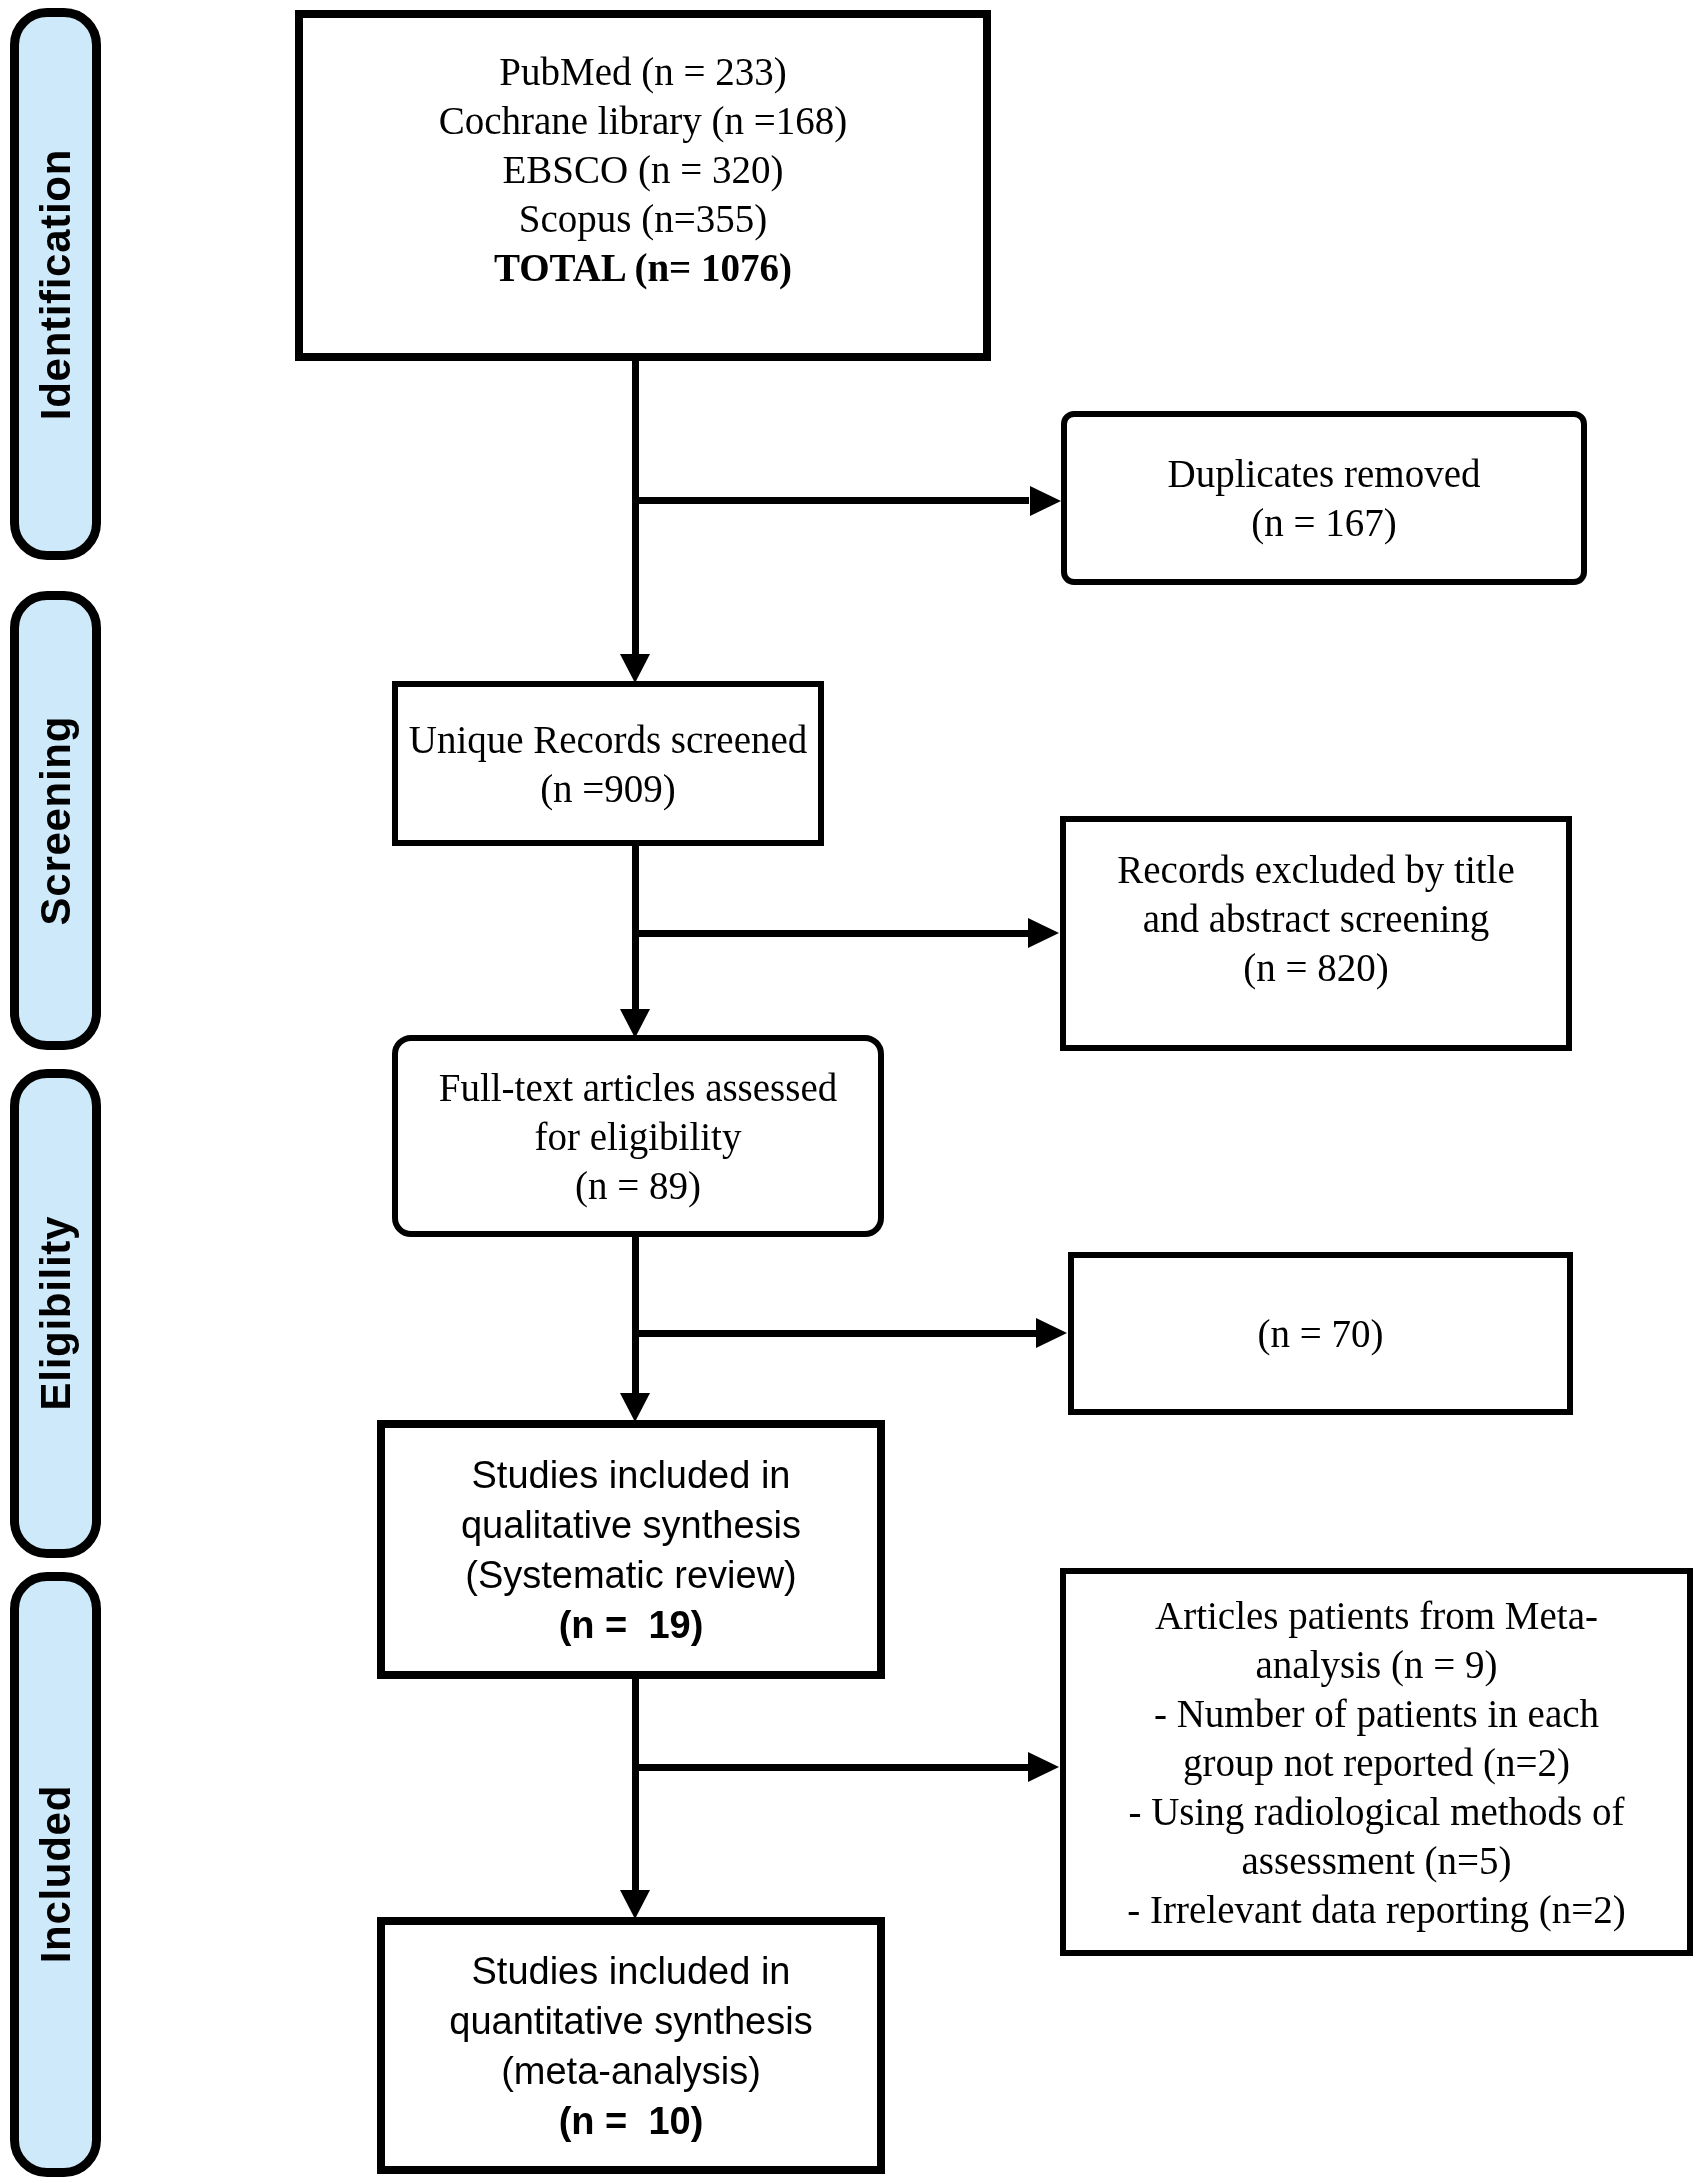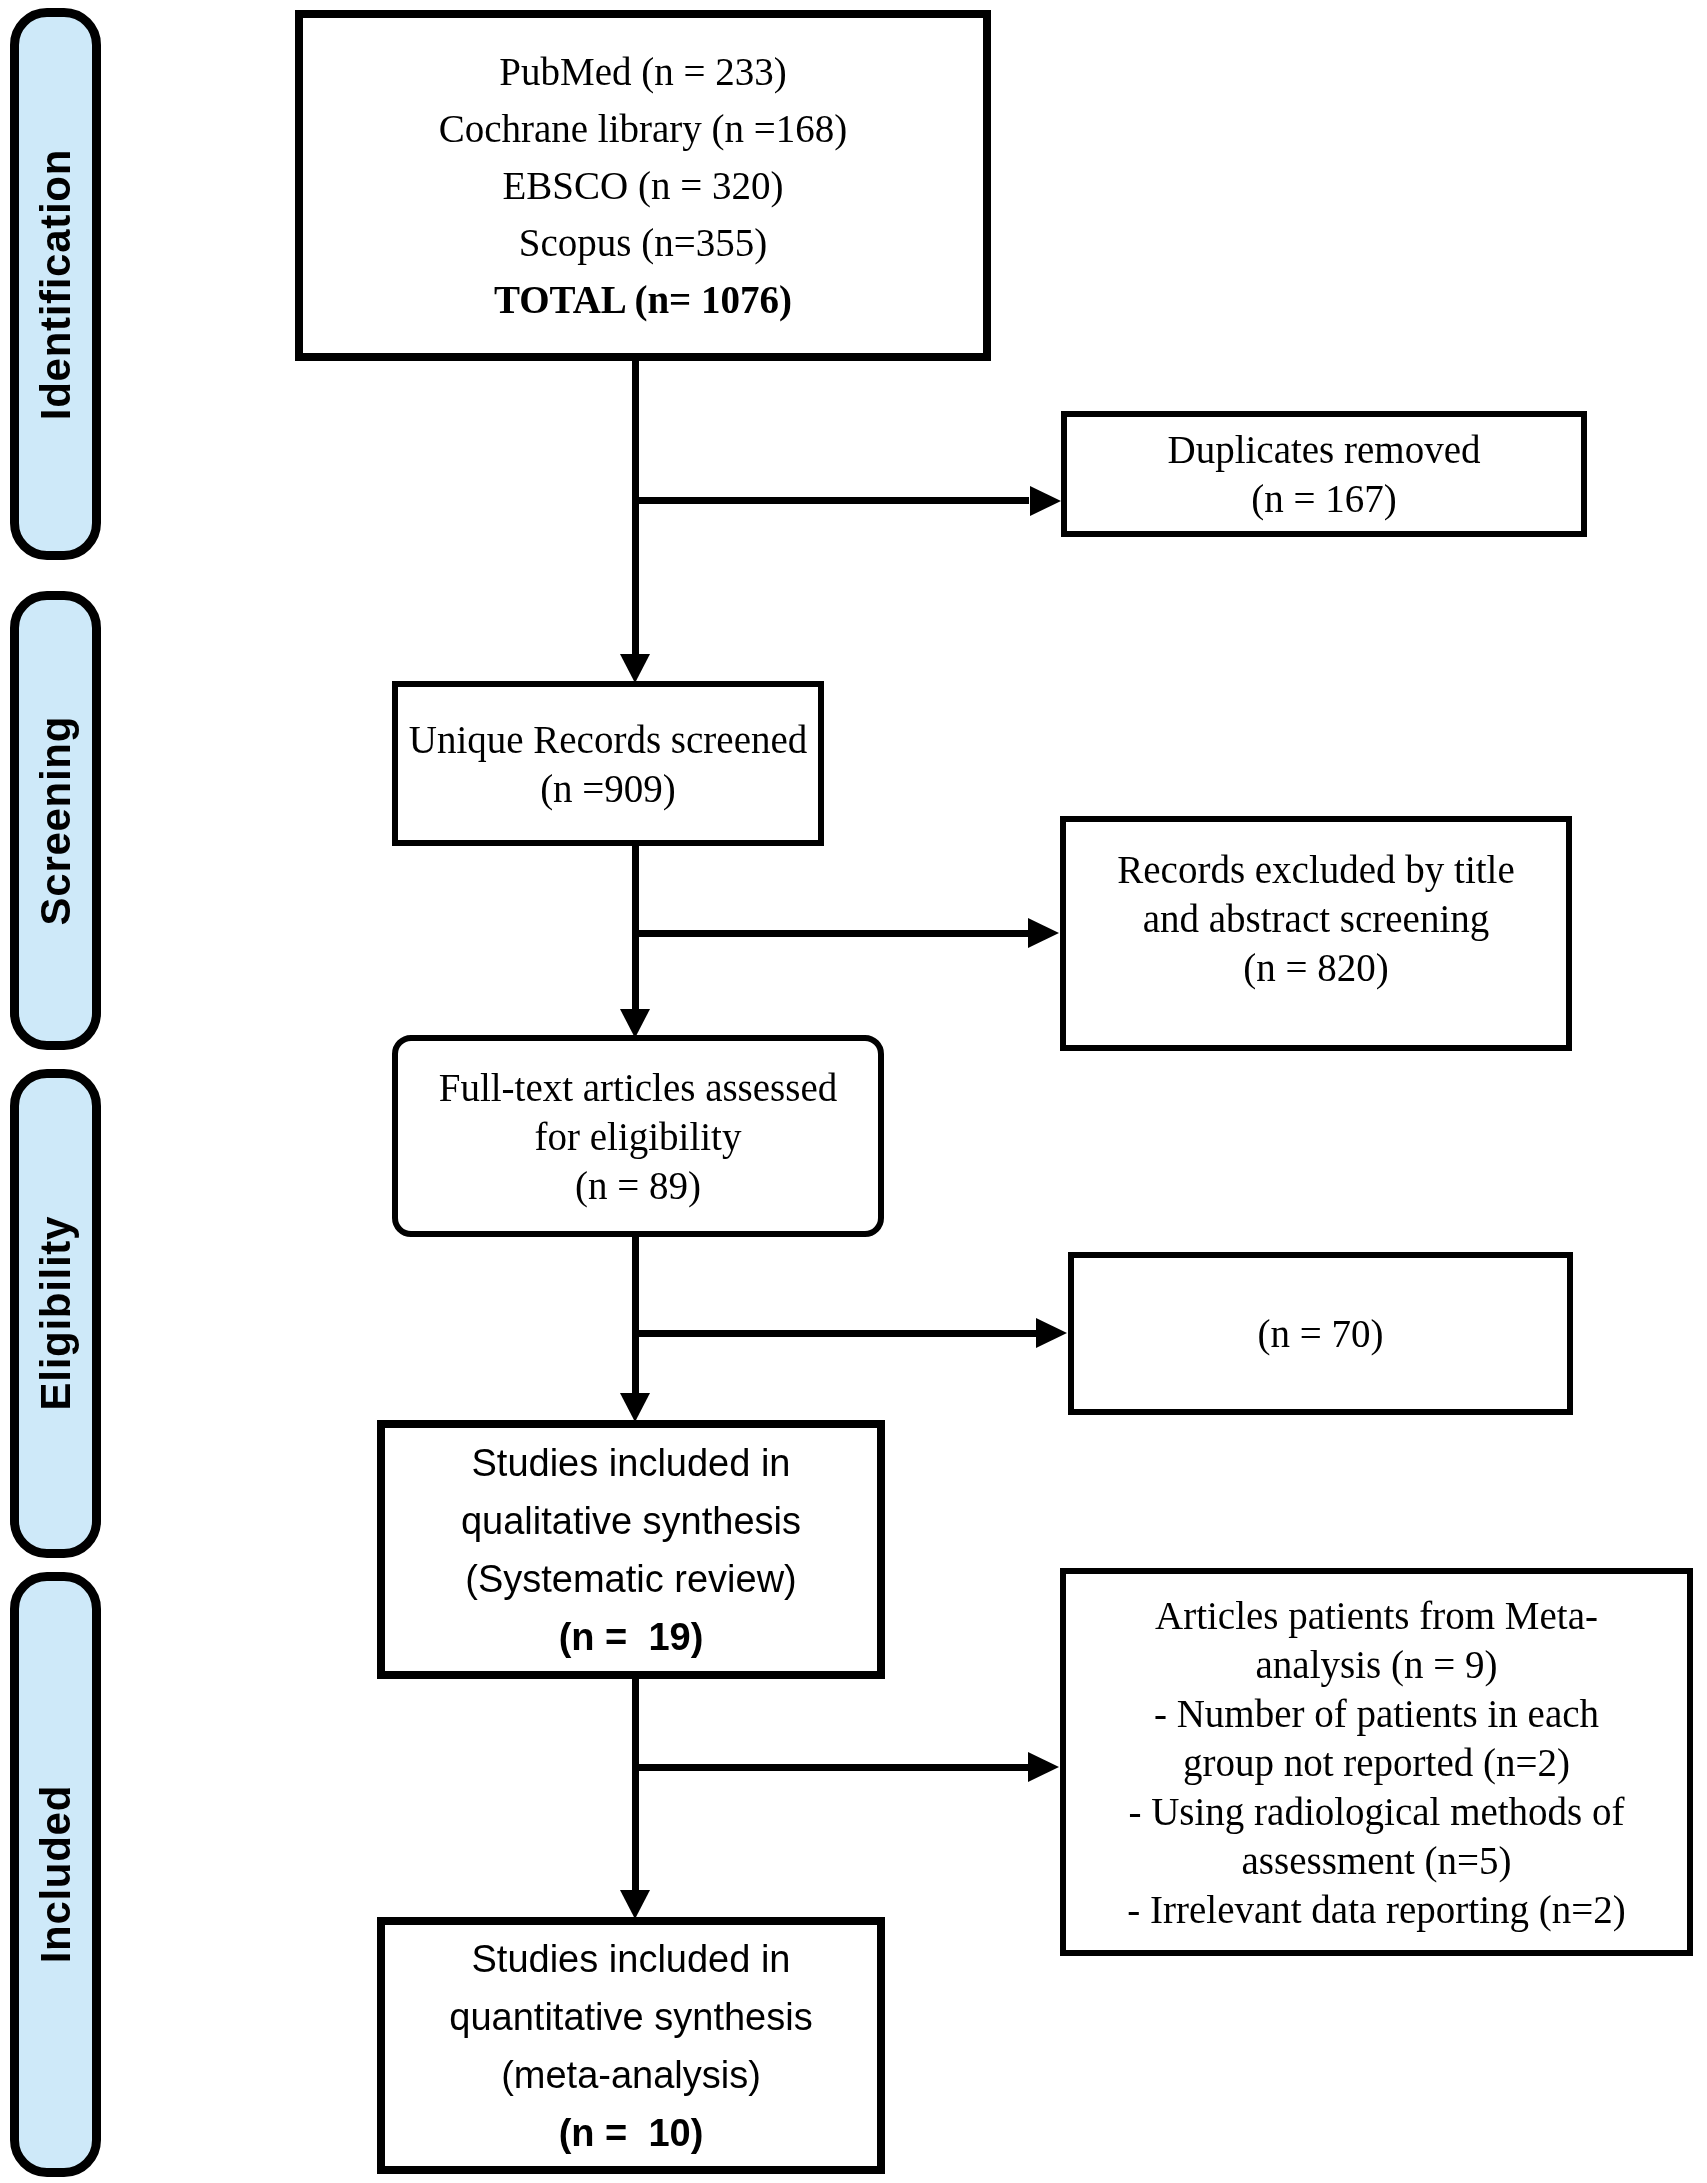--- a/index.html
+++ b/index.html
@@ -39,21 +39,21 @@
     position: absolute;
     background: #ffffff;
     border: 6.8px solid #000000;
     box-sizing: border-box;
     display: flex;
     flex-direction: column;
     align-items: center;
     justify-content: center;
     text-align: center;
   }
-  .fbox.thick { border-width: 8.2px; gap: 8px; }
+  .fbox.thick { border-width: 8.2px; }
   .fbox.top-align { justify-content: flex-start; }
   .serif-text { font-family: "Liberation Serif", serif; font-size: 39px; line-height: 49px; }
   .sans-text  { font-family: "Liberation Sans", sans-serif; font-size: 38px; line-height: 50px; }
   .nline { white-space: pre; }
   .bold { font-weight: 700; }
   
   .vline, .hline { position: absolute; background: #000000; }
   .vline { width: 6.8px; }
   .hline { height: 6.8px; }
   .arrow-down {
@@ -88,21 +88,21 @@
   </div>
 
   <div class="fbox thick serif-text top-align" style="left:295px;top:10.2px;width:696px;height:351px;padding-top:29px;">
     <div class="nline">PubMed (n = 233)</div>
     <div class="nline">Cochrane library (n =168)</div>
     <div class="nline">EBSCO (n = 320)</div>
     <div class="nline">Scopus (n=355)</div>
     <div class="nline bold">TOTAL (n= 1076)</div>
   </div>
 
-  <div class="fbox serif-text" style="left:1061px;top:411px;width:526px;height:126px;">
+  <div class="fbox serif-text" style="left:1061px;top:411px;width:526px;height:174px;border-radius:13px;">
     <div class="nline">Duplicates removed</div>
     <div class="nline">(n = 167)</div>
   </div>
 
   <div class="fbox serif-text" style="left:392px;top:681px;width:432px;height:165px;">
     <div class="nline">Unique Records screened</div>
     <div class="nline">(n =909)</div>
   </div>
 
   <div class="fbox serif-text top-align" style="left:1060px;top:816px;width:512px;height:235px;padding-top:22.5px;">

